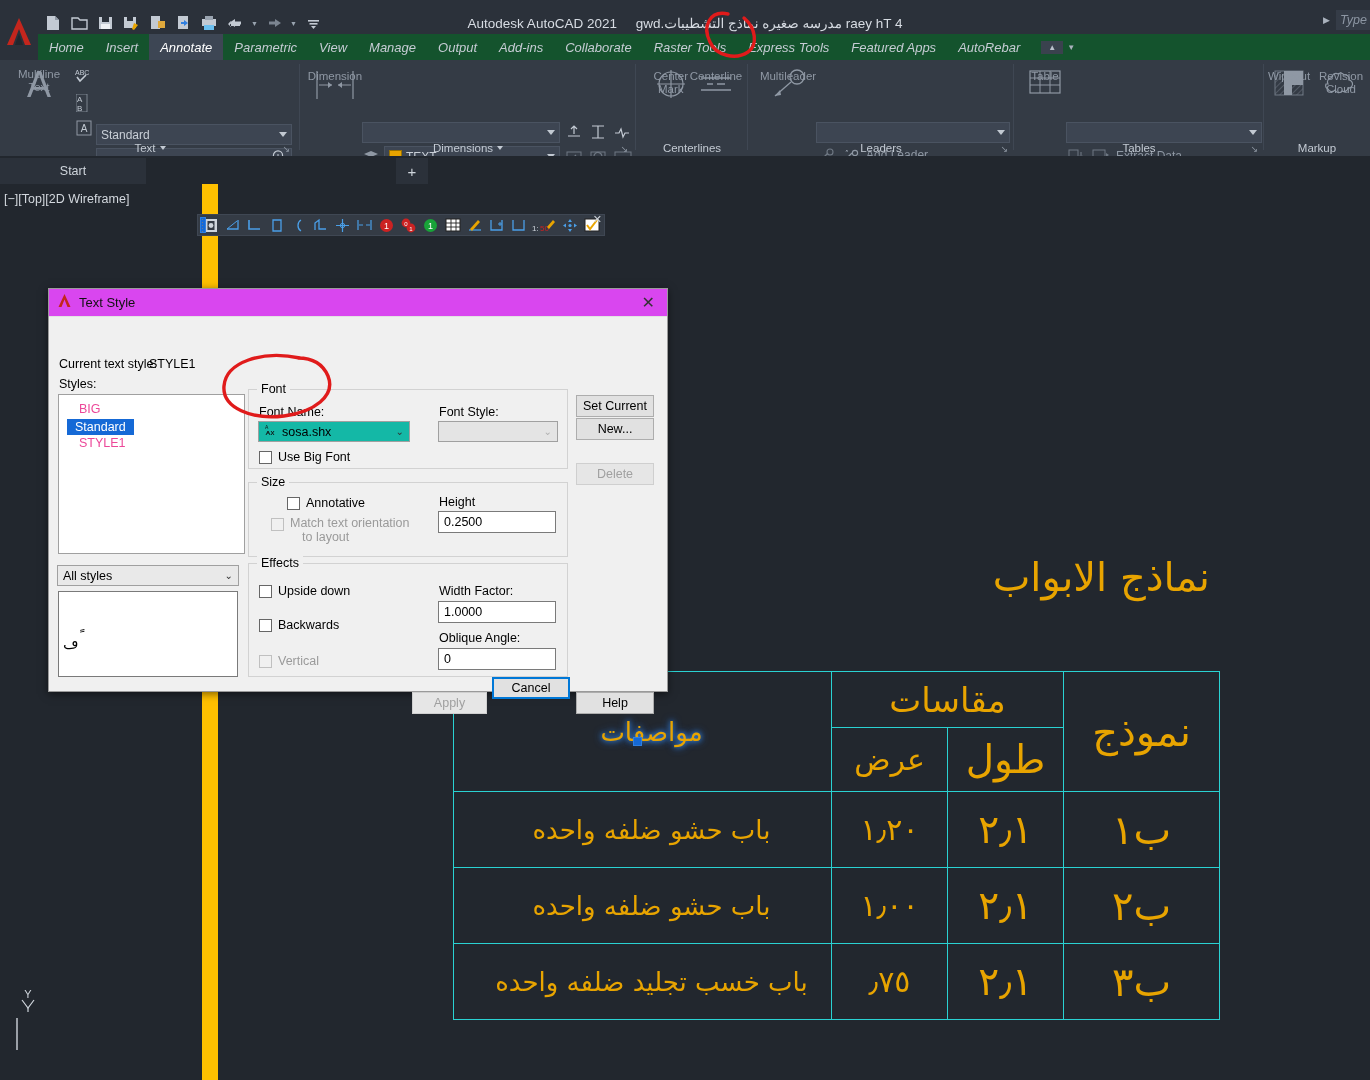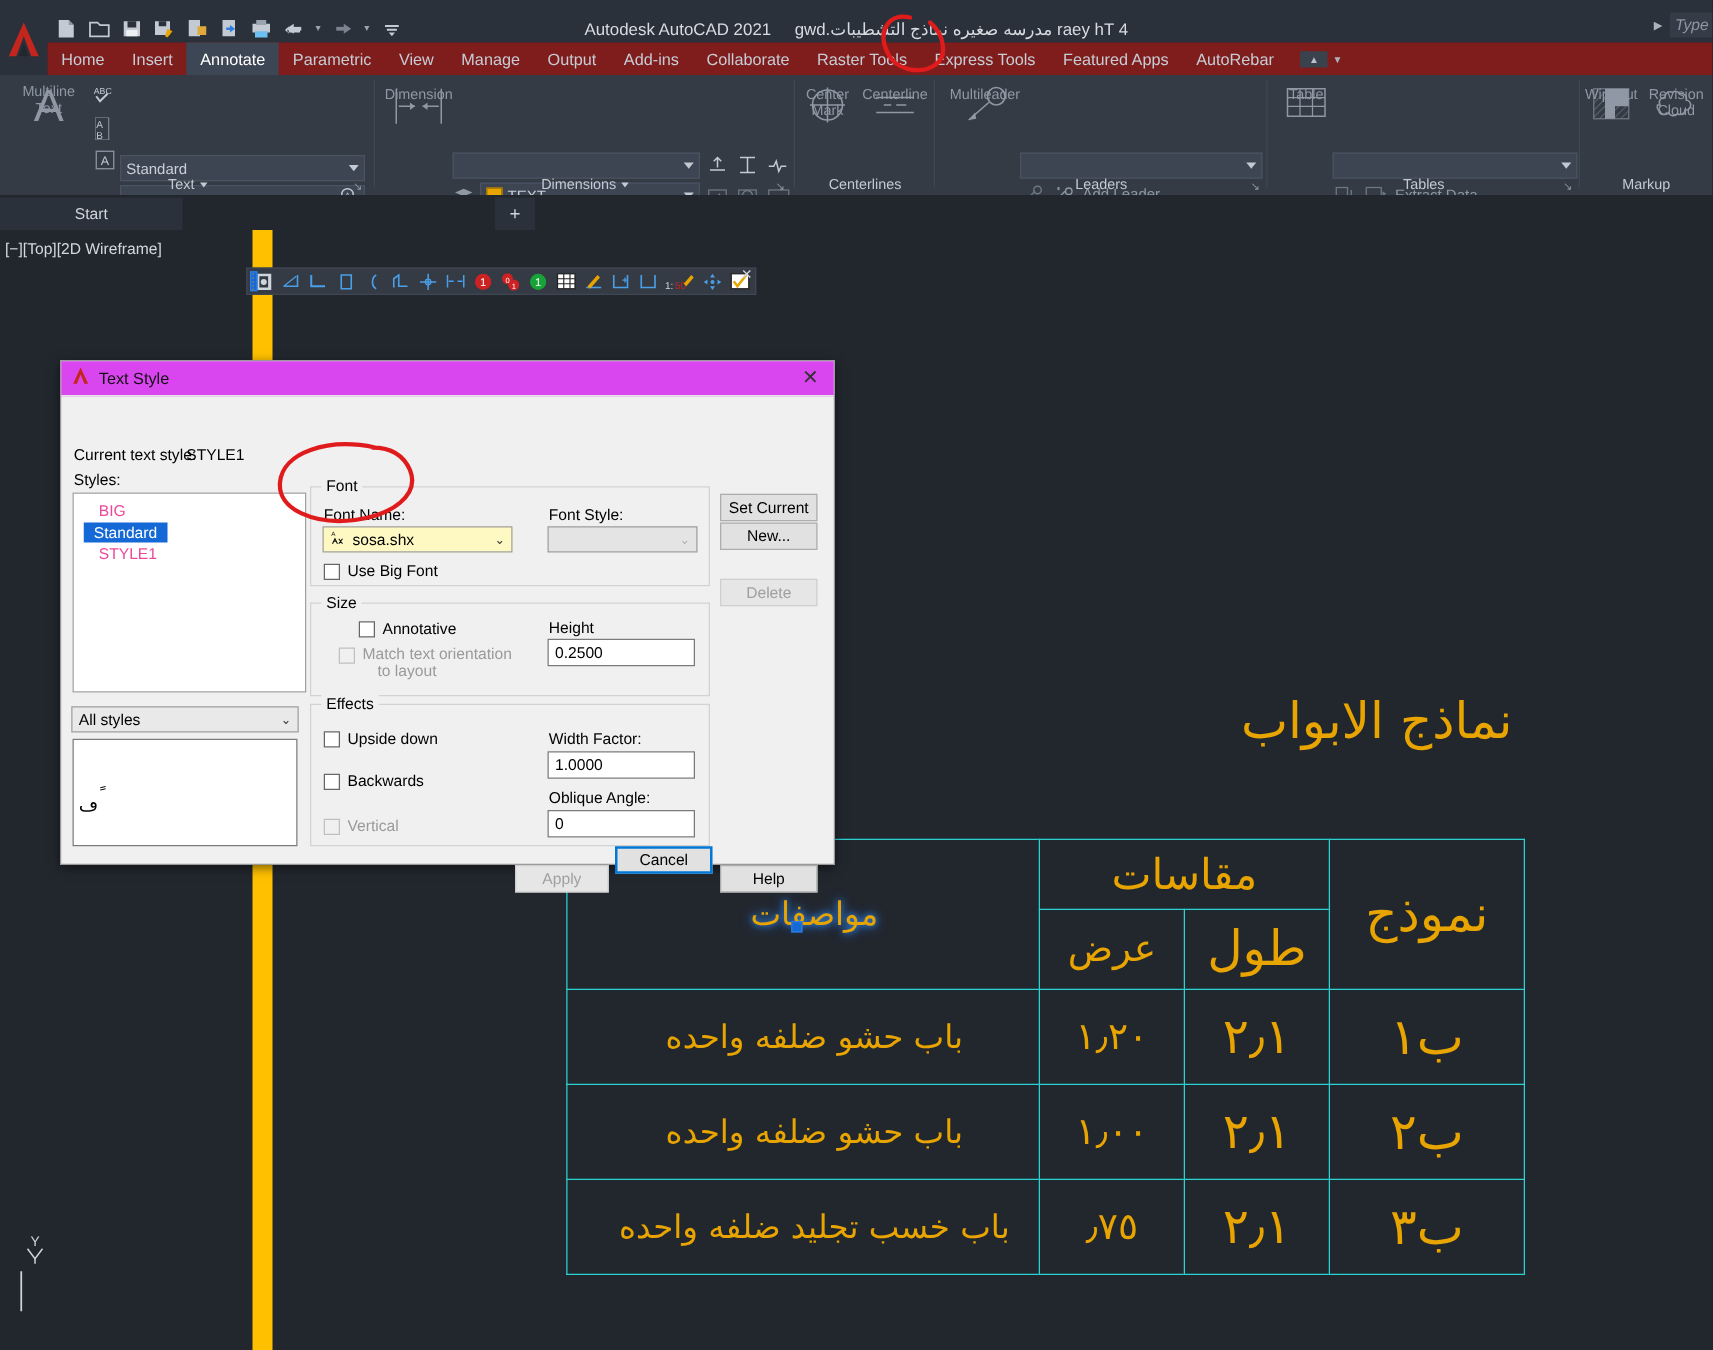--- a/index.html
+++ b/index.html
@@ -43,21 +43,21 @@
   }
   .search-arrow { color:#aab2bd; font-size: 9px; }
   .search-box {
     background:#353c47; color:#8d96a3; font-size: 12.5px; font-style: italic;
     padding: 3px 4px; width: 34px; overflow:hidden; white-space:nowrap;
   }
 
   
   .ribbon-tabs {
     position: absolute; left: 38px; top: 34px; width: 1332px; height: 26px;
-    background: #7f1d1d; display: flex; align-items: stretch;
+    background: #14532d; display: flex; align-items: stretch; font-style: italic;
   }
   .rtab {
     padding: 0 11px; display:flex; align-items:center;
     color: #c6ccd4; font-size: 13px; white-space: nowrap;
   }
   .rtab.active { background: #3d4654; color: #ffffff; }
   .rtab-extra { display:flex; align-items:center; margin-left: 10px; gap: 4px; }
   .rtab-chip {
     background:#3a424e; width:22px; height:13px; display:flex; align-items:center;
     justify-content:center; color:#b9c1cb; font-size:8px;
@@ -175,21 +175,21 @@
     position:absolute; background:#fff; border:1px solid #a0a0a0;
     overflow:hidden;
   }
   .listbox .item { font-size:12.5px; color:#ec4899; padding:1px 6px 1px 20px; }
   .listbox .item.sel { background:#1569d6; color:#fff; display:inline-block; padding:1px 8px 1px 8px; margin-left:12px; }
 
   .drop {
     position:absolute; background:#e9e9e9; border:1px solid #a0a0a0;
     display:flex; align-items:center; padding:0 5px; font-size:12.5px; color:#000;
   }
-  .drop.white { background:#fef9c3; }
+  .drop.white { background:#14b8a6; }
   .drop.dis { background:#e4e4e4; color:#a0a0a0; }
   .drop .chev { margin-left:auto; color:#333; font-size:10px; }
   .drop .chev.dis { color:#b0b0b0; }
 
   .tbox {
     position:absolute; background:#fff; border:1px solid #7a7a7a;
     display:flex; align-items:center; padding:0 5px; font-size:12.5px; color:#000;
   }
   .gbox { position:absolute; border:1px solid #d2d2d2; }
   .gbox .cap {
@@ -473,21 +473,21 @@
 
       <div class="panel-title" style="left:0;width:336px;">
         <span>Dimensions</span>
         <span class="tri"></span>
       </div>
       <div class="panel-dia" style="right:8px;">↘</div>
       <div class="panel-sep" style="right:0;"></div>
     </div>
 
     <div class="panel" style="left:636px;width:112px;">
-      <div class="bigbtn" style="left:0;top:8px;width:52px;">
+      <div class="bigbtn" style="left:0;top:8px;width:52px;align-items:flex-end;">
         <svg width="34" height="32" viewBox="0 0 34 32">
           <circle cx="17" cy="16" r="12" fill="none" stroke="#8f98a4" stroke-width="1.2"></circle>
           <path d="M17 2v28M3 16h28" stroke="#8f98a4" stroke-width="1.2"></path>
         </svg>
         <div class="lbl">
           <span>Center</span><br>
           <span>Mark</span>
         </div>
       </div>
       <div class="bigbtn" style="left:50px;top:8px;width:60px;">

